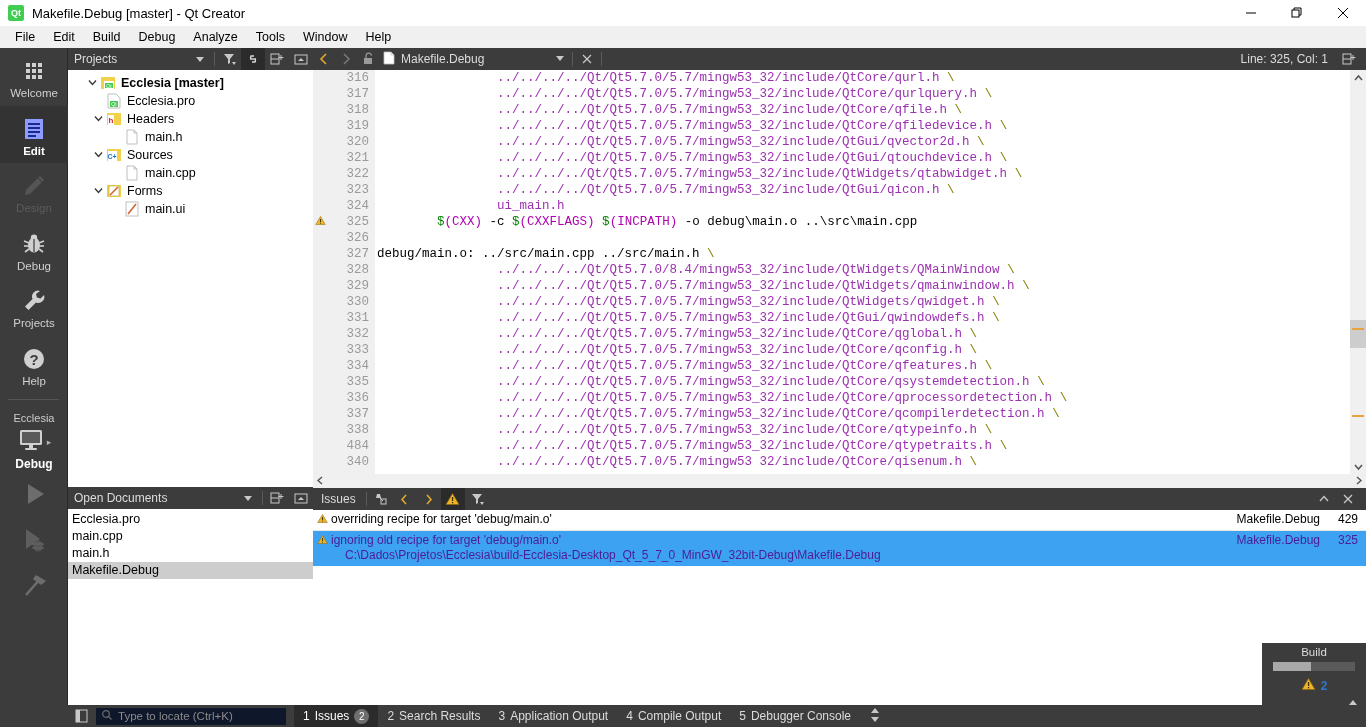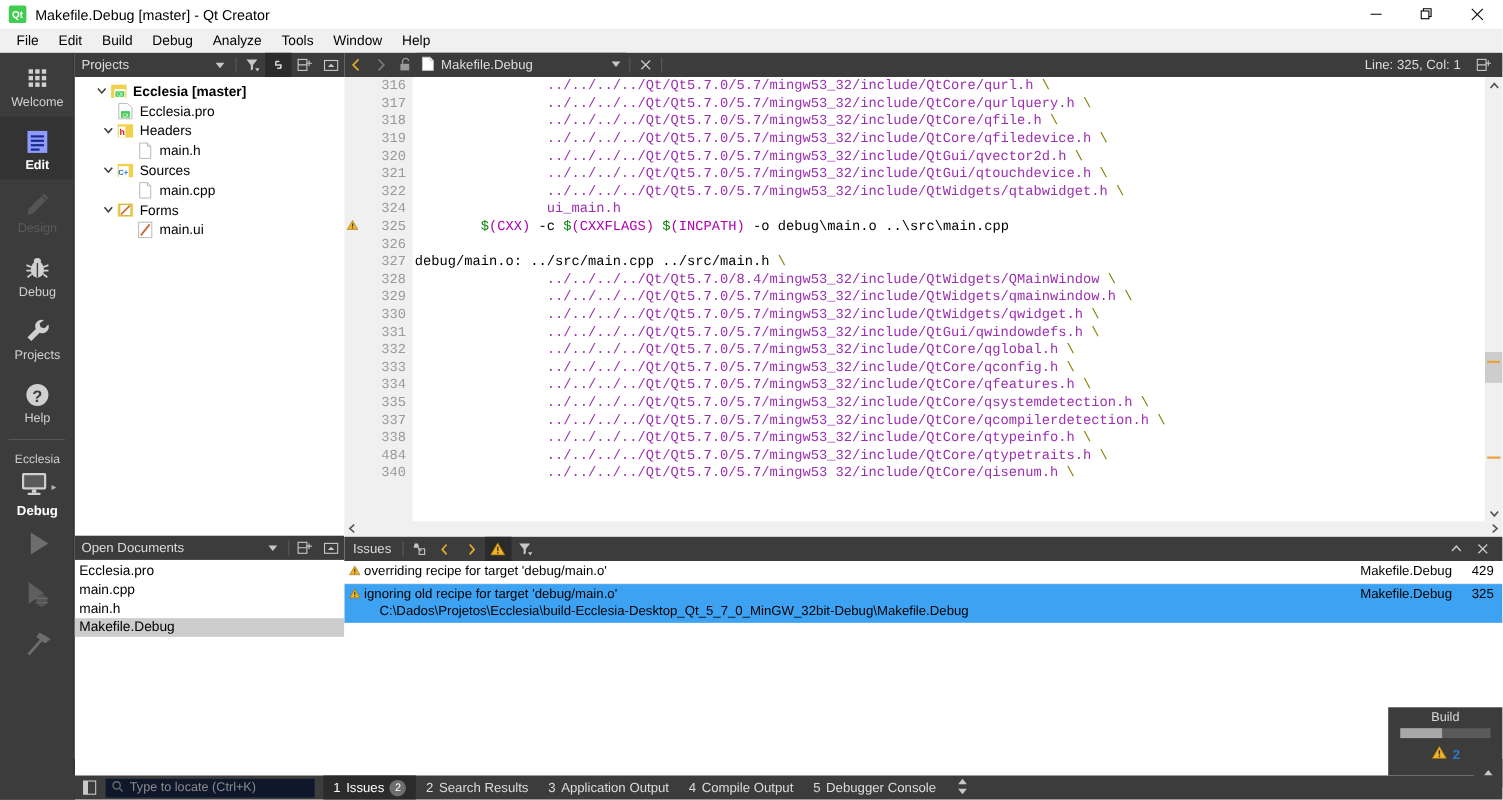--- a/index.html
+++ b/index.html
@@ -178,21 +178,21 @@
   .ib-spacer { flex: 1; }
 
   .issueslist {
     position: absolute; left: 313px; top: 510px; width: 1053px; height: 195px;
     background: #ffffff; overflow: hidden;
   }
   .issue {
     display: flex; align-items: flex-start; font-size: 12px; color: #000;
     border-bottom: 1px solid #e8e8e8;
   }
-  .issue.sel { background: #3da2f2; color: #000000; border-bottom-color: #3da2f2; }
+  .issue.sel { background: #3da2f2; color: #4c1d95; border-bottom-color: #3da2f2; }
   .issue .ico { width: 18px; padding-top: 3px; text-align: center; font-size: 10px; flex: none; }
   .issue .body { flex: 1; padding: 2px 0 3px 0; }
   .issue .d1 { line-height: 15px; }
   .issue .d2 { line-height: 14px; padding-left: 14px; }
   .issue .file { width: 120px; text-align: right; padding-top: 2px; line-height: 15px; flex: none; }
   .issue .line { width: 46px; text-align: right; padding-right: 8px; padding-top: 2px; line-height: 15px; flex: none; }
 
   
   .buildbox {
     position: absolute; left: 1262px; top: 643px; width: 104px; height: 62px;
@@ -607,36 +607,38 @@
   <div class="editor">
     <div class="gutter"></div>
     <div class="code" id="code">
         <div class="cl"><span class="warnico"></span><span class="num">316</span><span class="txt">                <span class="pp">../../../../Qt/Qt5.7.0/5.7/mingw53_32/include/QtCore/qurl.h </span><span class="bslash">\</span></span></div>
         <div class="cl"><span class="warnico"></span><span class="num">317</span><span class="txt">                <span class="pp">../../../../Qt/Qt5.7.0/5.7/mingw53_32/include/QtCore/qurlquery.h </span><span class="bslash">\</span></span></div>
         <div class="cl"><span class="warnico"></span><span class="num">318</span><span class="txt">                <span class="pp">../../../../Qt/Qt5.7.0/5.7/mingw53_32/include/QtCore/qfile.h </span><span class="bslash">\</span></span></div>
         <div class="cl"><span class="warnico"></span><span class="num">319</span><span class="txt">                <span class="pp">../../../../Qt/Qt5.7.0/5.7/mingw53_32/include/QtCore/qfiledevice.h </span><span class="bslash">\</span></span></div>
         <div class="cl"><span class="warnico"></span><span class="num">320</span><span class="txt">                <span class="pp">../../../../Qt/Qt5.7.0/5.7/mingw53_32/include/QtGui/qvector2d.h </span><span class="bslash">\</span></span></div>
         <div class="cl"><span class="warnico"></span><span class="num">321</span><span class="txt">                <span class="pp">../../../../Qt/Qt5.7.0/5.7/mingw53_32/include/QtGui/qtouchdevice.h </span><span class="bslash">\</span></span></div>
         <div class="cl"><span class="warnico"></span><span class="num">322</span><span class="txt">                <span class="pp">../../../../Qt/Qt5.7.0/5.7/mingw53_32/include/QtWidgets/qtabwidget.h </span><span class="bslash">\</span></span></div>
+        <div class="cl"><span class="warnico"></span><span class="num">323</span><span class="txt">                <span class="pp">../../../../Qt/Qt5.7.0/5.7/mingw53_32/include/QtGui/qicon.h </span><span class="bslash">\</span></span></div>
         <div class="cl"><span class="warnico"></span><span class="num">324</span><span class="txt">                <span class="pp">ui_main.h</span></span></div>
         <div class="cl"><span class="warnico"><svg width="11" height="11" viewBox="0 0 15 14">
               <polygon points="7.5,1.5 14,12.5 1,12.5" fill="#f0b428" stroke="#8c6410" stroke-width="0.7"></polygon>
               <rect x="6.9" y="5" width="1.3" height="4" fill="#3a3000"></rect>
               <rect x="6.9" y="10" width="1.3" height="1.3" fill="#3a3000"></rect>
             </svg></span><span class="num">325</span><span class="txt">        <span class="dollar">$</span><span class="var">(CXX)</span> -c <span class="dollar">$</span><span class="var">(CXXFLAGS)</span> <span class="dollar">$</span><span class="var">(INCPATH)</span> -o debug\main.o ..\src\main.cpp</span></div>
         <div class="cl"><span class="warnico"></span><span class="num">326</span><span class="txt"></span></div>
         <div class="cl"><span class="warnico"></span><span class="num">327</span><span class="txt">debug/main.o: ../src/main.cpp ../src/main.h <span class="bslash">\</span></span></div>
         <div class="cl"><span class="warnico"></span><span class="num">328</span><span class="txt">                <span class="pp">../../../../Qt/Qt5.7.0/8.4/mingw53_32/include/QtWidgets/QMainWindow </span><span class="bslash">\</span></span></div>
         <div class="cl"><span class="warnico"></span><span class="num">329</span><span class="txt">                <span class="pp">../../../../Qt/Qt5.7.0/5.7/mingw53_32/include/QtWidgets/qmainwindow.h </span><span class="bslash">\</span></span></div>
         <div class="cl"><span class="warnico"></span><span class="num">330</span><span class="txt">                <span class="pp">../../../../Qt/Qt5.7.0/5.7/mingw53_32/include/QtWidgets/qwidget.h </span><span class="bslash">\</span></span></div>
         <div class="cl"><span class="warnico"></span><span class="num">331</span><span class="txt">                <span class="pp">../../../../Qt/Qt5.7.0/5.7/mingw53_32/include/QtGui/qwindowdefs.h </span><span class="bslash">\</span></span></div>
         <div class="cl"><span class="warnico"></span><span class="num">332</span><span class="txt">                <span class="pp">../../../../Qt/Qt5.7.0/5.7/mingw53_32/include/QtCore/qglobal.h </span><span class="bslash">\</span></span></div>
         <div class="cl"><span class="warnico"></span><span class="num">333</span><span class="txt">                <span class="pp">../../../../Qt/Qt5.7.0/5.7/mingw53_32/include/QtCore/qconfig.h </span><span class="bslash">\</span></span></div>
         <div class="cl"><span class="warnico"></span><span class="num">334</span><span class="txt">                <span class="pp">../../../../Qt/Qt5.7.0/5.7/mingw53_32/include/QtCore/qfeatures.h </span><span class="bslash">\</span></span></div>
         <div class="cl"><span class="warnico"></span><span class="num">335</span><span class="txt">                <span class="pp">../../../../Qt/Qt5.7.0/5.7/mingw53_32/include/QtCore/qsystemdetection.h </span><span class="bslash">\</span></span></div>
+        <div class="cl"><span class="warnico"></span><span class="num">336</span><span class="txt">                <span class="pp">../../../../Qt/Qt5.7.0/5.7/mingw53_32/include/QtCore/qprocessordetection.h </span><span class="bslash">\</span></span></div>
         <div class="cl"><span class="warnico"></span><span class="num">337</span><span class="txt">                <span class="pp">../../../../Qt/Qt5.7.0/5.7/mingw53_32/include/QtCore/qcompilerdetection.h </span><span class="bslash">\</span></span></div>
         <div class="cl"><span class="warnico"></span><span class="num">338</span><span class="txt">                <span class="pp">../../../../Qt/Qt5.7.0/5.7/mingw53_32/include/QtCore/qtypeinfo.h </span><span class="bslash">\</span></span></div>
         <div class="cl"><span class="warnico"></span><span class="num">484</span><span class="txt">                <span class="pp">../../../../Qt/Qt5.7.0/5.7/mingw53_32/include/QtCore/qtypetraits.h </span><span class="bslash">\</span></span></div>
         <div class="cl"><span class="warnico"></span><span class="num">340</span><span class="txt">                <span class="pp">../../../../Qt/Qt5.7.0/5.7/mingw53 32/include/QtCore/qisenum.h </span><span class="bslash">\</span></span></div>
       </div>
   </div>
 
   <div class="vscroll">
     <div class="arrow">
       <svg width="9" height="9" viewBox="0 0 9 9">

